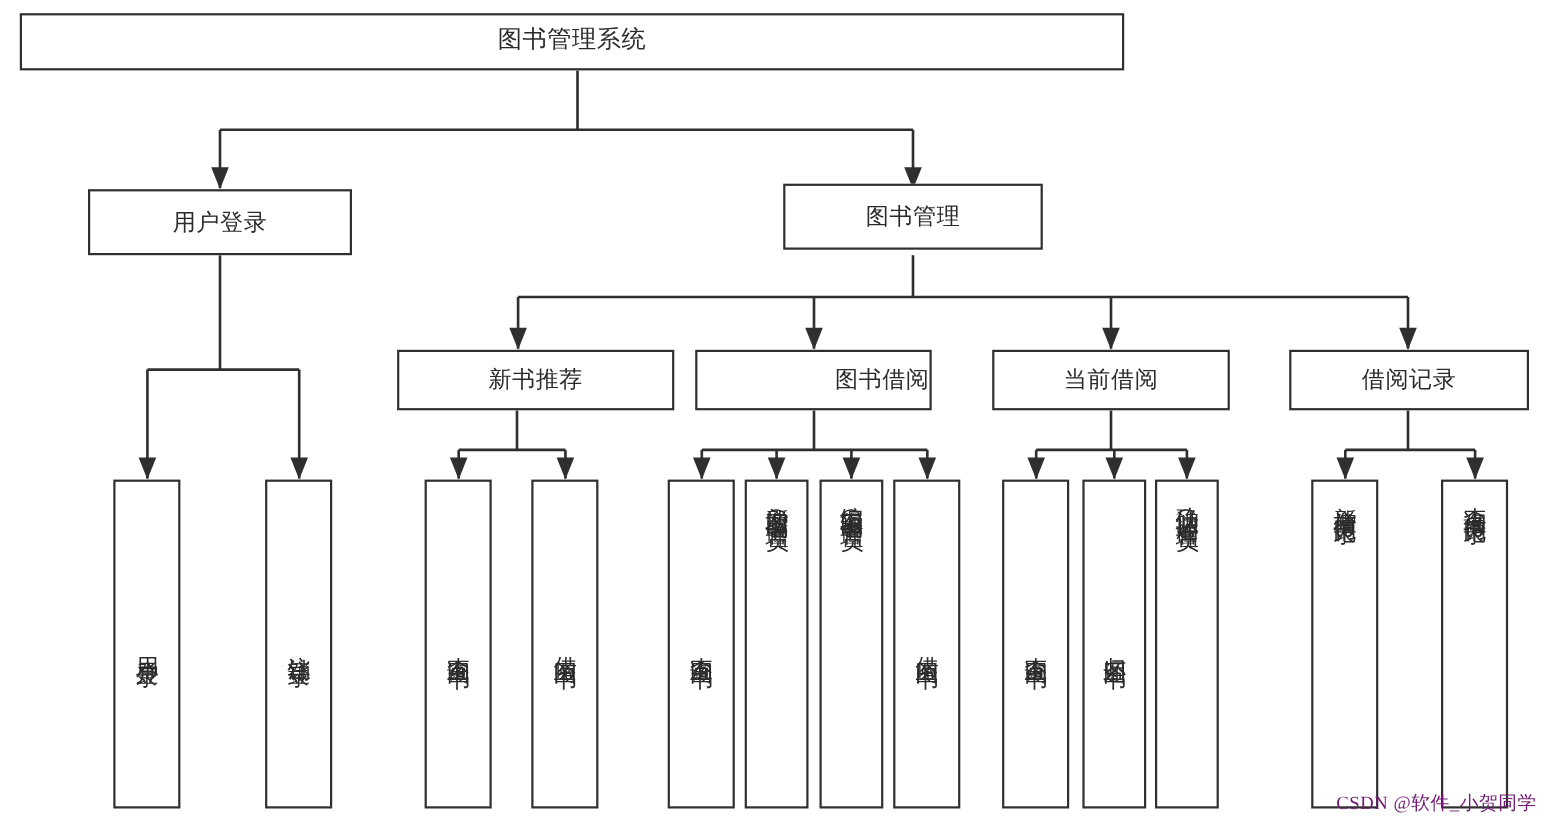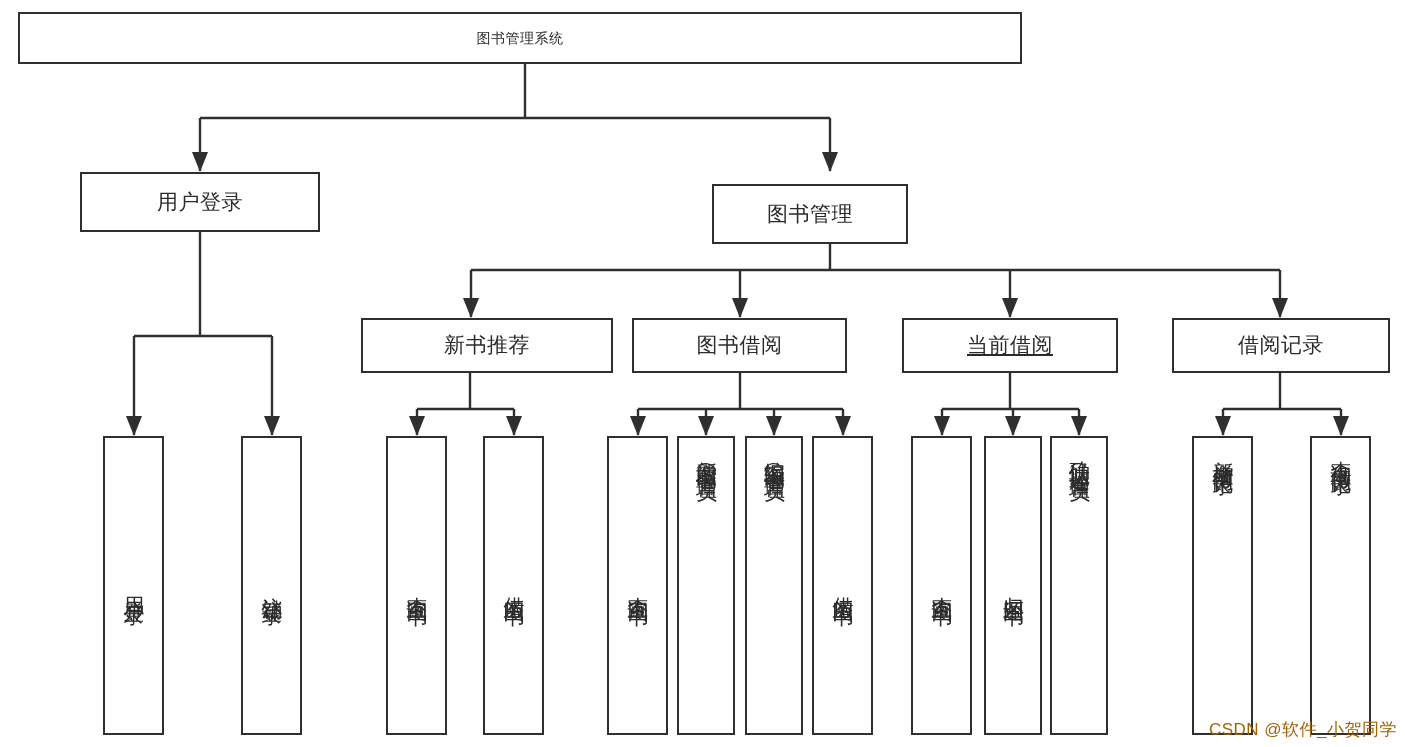--- a/index.html
+++ b/index.html
@@ -55,21 +55,22 @@
     color: #2b2b2b;
     letter-spacing: 0.5px;
     line-height: 1.05;
     white-space: pre;
   }
   
   .node.horiz .node-label {
     font-size: 21px;
   }
   .node.root .node-label {
-    font-size: 14px;
+    font-size: 22px;
+    font-family: Liberation Mono, monospace;
   }
   
   .node.vert {
     align-items: flex-start;
     justify-content: center;
     padding-top: 6px;
   }
   .node.vert .node-label {
     writing-mode: vertical-rl;
     text-orientation: upright;
@@ -79,25 +80,25 @@
   }
   .node.vert.centered {
     align-items: center;
     padding-top: 0;
   }
   .watermark {
     position: absolute;
     right: 8px;
     bottom: 6px;
     font-size: 17px;
-    color: #a16207;
+    color: #701a75;
     letter-spacing: 0.5px;
     white-space: nowrap;
     pointer-events: none;
-    font-family: Liberation Sans, sans-serif;
+    font-family: Liberation Serif, serif;
   }
 </style>
 </head>
 <body>
 
 <div id="diagram-root">
   <svg class="wires" viewBox="0 0 1405 747" preserveAspectRatio="none" aria-hidden="true">
     <g id="wire-group">
         <path d="M 525 64 L 525 118" class="wire"></path>
         <path d="M 200 118 L 830 118" class="wire"></path>
@@ -153,30 +154,30 @@
         <polygon points="1333,416 1349,416 1341,436" class="arrow-head"></polygon>
       </g>
   </svg>
   <div id="node-layer">
       <div class="node horiz root" style="left: 18px; top: 12px; width: 1004px; height: 52px;">
         <span class="node-label">图书管理系统</span>
       </div>
       <div class="node horiz" style="left: 80px; top: 172px; width: 240px; height: 60px;">
         <span class="node-label">用户登录</span>
       </div>
-      <div class="node horiz" style="left: 712px; top: 184px; width: 196px; height: 60px;">
+      <div class="node horiz" style="left: 712px; top: 167px; width: 236px; height: 60px;">
         <span class="node-label">图书管理</span>
       </div>
       <div class="node horiz" style="left: 361px; top: 318px; width: 252px; height: 55px;">
         <span class="node-label">新书推荐</span>
       </div>
-      <div class="node horiz" style="left: 632px; top: 318px; width: 215px; height: 55px;">
+      <div class="node horiz" style="left: 632px; top: 318px; width: 215px; height: 55px; justify-content: flex-end;">
         <span class="node-label">图书借阅</span>
       </div>
-      <div class="node horiz" style="left: 902px; top: 318px; width: 216px; height: 55px; text-decoration: underline;">
+      <div class="node horiz" style="left: 902px; top: 318px; width: 216px; height: 55px;">
         <span class="node-label">当前借阅</span>
       </div>
       <div class="node horiz" style="left: 1172px; top: 318px; width: 218px; height: 55px;">
         <span class="node-label">借阅记录</span>
       </div>
       <div class="node vert centered" style="left: 103px; top: 436px; width: 61px; height: 299px;">
         <span class="node-label">用户登录</span>
       </div>
       <div class="node vert centered" style="left: 241px; top: 436px; width: 61px; height: 299px;">
         <span class="node-label">注销登录</span>

